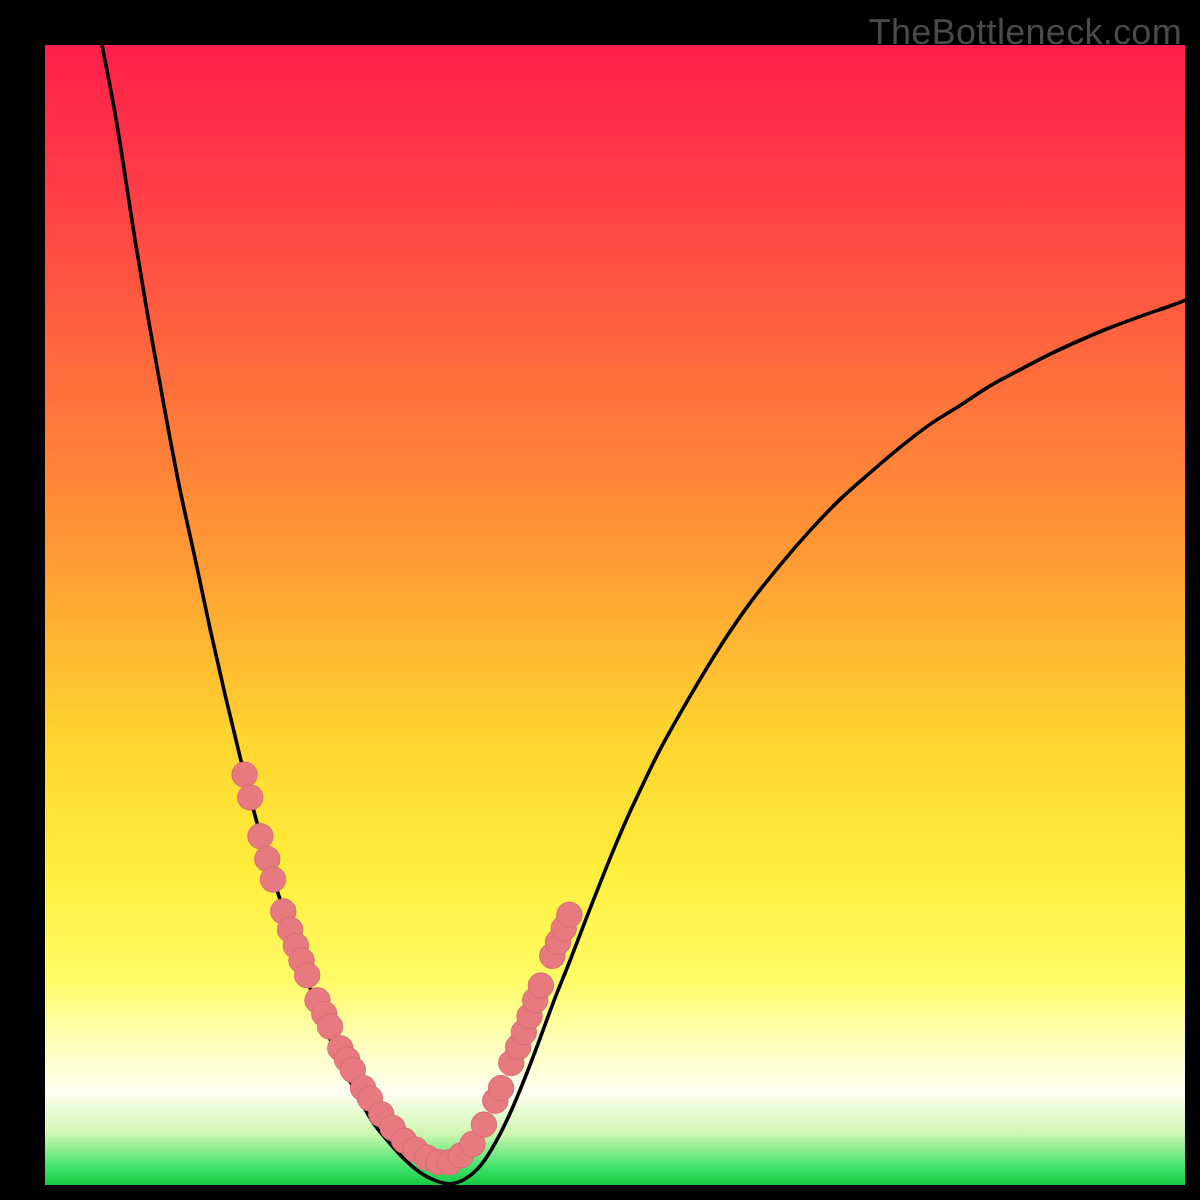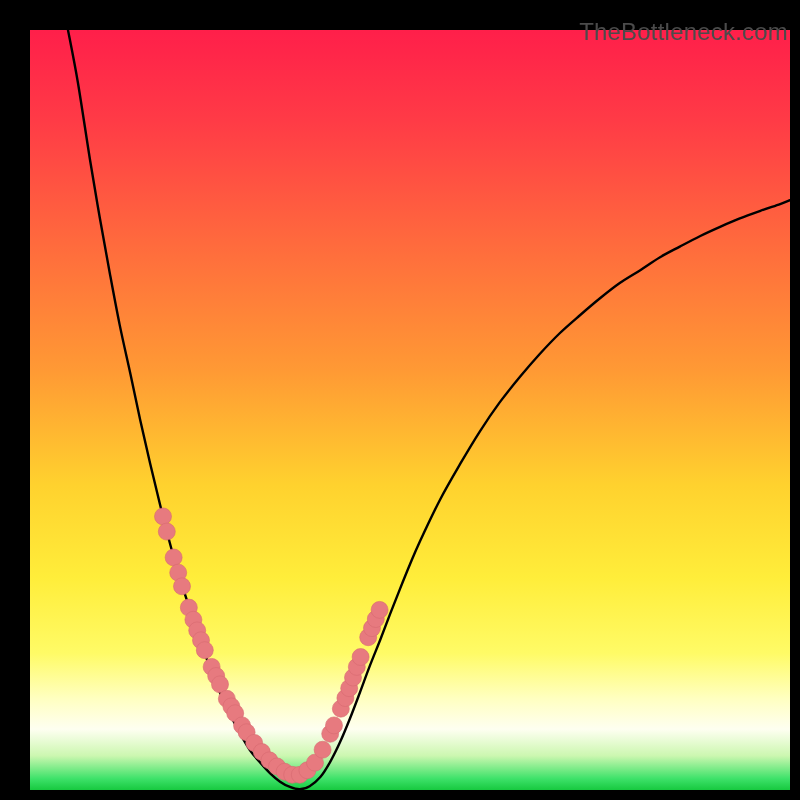--- a/index.html
+++ b/index.html
@@ -34,21 +34,21 @@
   }
   .curve-svg {
     position: absolute;
     left: 0;
     top: 0;
     width: 100%;
     height: 100%;
   }
   .watermark {
     position: absolute;
-    top: 18px;
+    top: 8px;
     right: 12px;
     color: #4b4b4b;
     font-size: 24px;
     font-weight: 500;
     letter-spacing: 0.2px;
     user-select: none;
   }
 </style>
 </head>
 <body>

